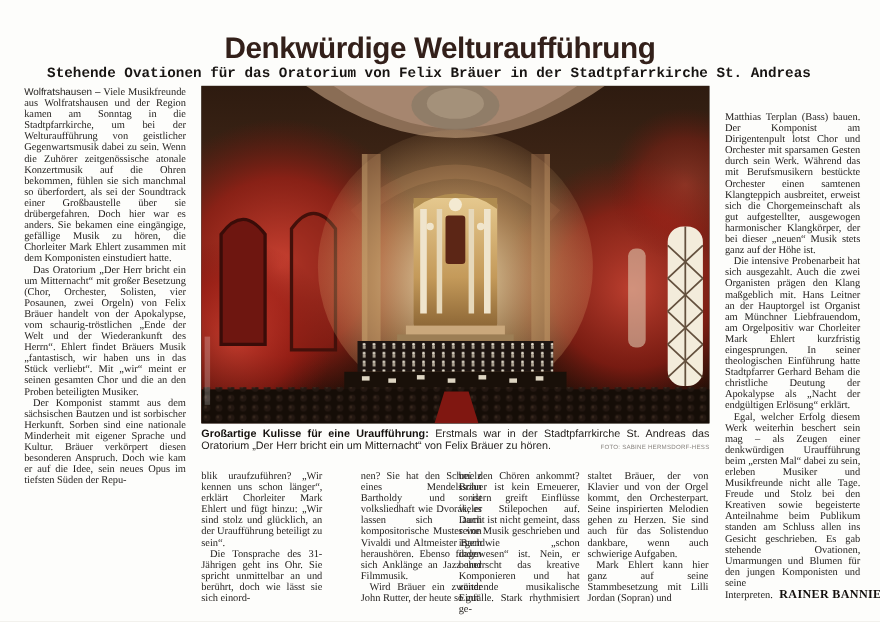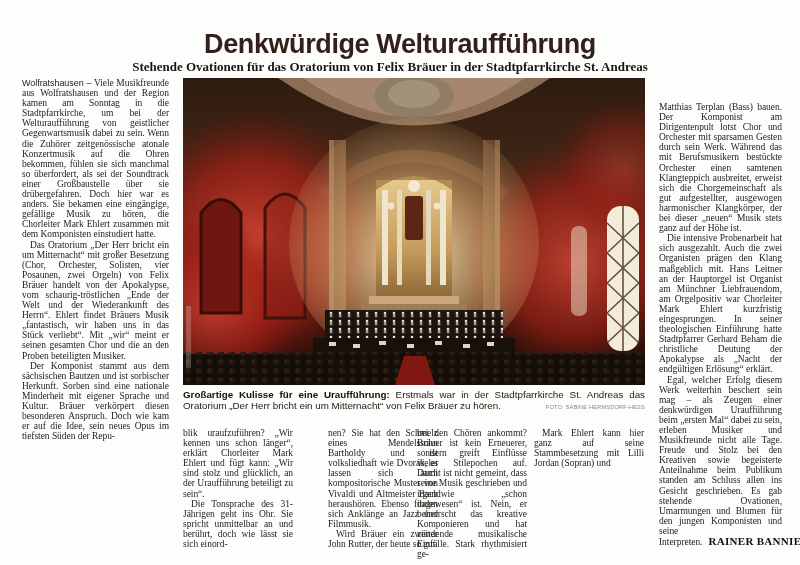--- a/index.html
+++ b/index.html
@@ -7,21 +7,21 @@
     position:relative;width:800px;height:565px;background:#fdfdfb;
     font-family:"Liberation Serif", serif;color:#1c1c1c;overflow:hidden;
   }
   .headline{
     position:absolute;left:0;top:29px;width:800px;text-align:center;
     font-family:"Liberation Sans", sans-serif;font-weight:700;
     font-size:27px;letter-spacing:-0.4px;color:#33201a;
   }
   .subhead{
     position:absolute;left:0;top:59px;width:780px;text-align:center;
-    font-family:Liberation Serif, serif;font-weight:700;
+    font-family:Liberation Mono, monospace;font-weight:700;
     font-size:13px;color:#181513;
   }
   .col{
     position:absolute;top:78px;font-size:9.5px;line-height:10.1px;
     text-align:justify;color:#201d1b;letter-spacing:-0.05px;
   }
   .col p{margin:0;}
   .col p.ind{text-indent:8px;}
   .lead-in{font-family:"Liberation Sans", sans-serif;font-weight:400;font-size:9px;}
   .c1{left:22px;width:147px;height:470px;}
@@ -170,31 +170,32 @@
     </svg>
   </div>
 
   <div class="caption">
     <b>Großartige Kulisse für eine Uraufführung:</b>
     <span>Erstmals war in der Stadtpfarrkirche St. Andreas das Oratorium „Der Herr bricht ein um Mitternacht“ von Felix Bräuer zu hören.</span>
     <div class="credit">FOTO: SABINE HERMSDORF-HESS</div>
   </div>
 
   <div class="col bcol c2">
-    <p>blik uraufzuführen? „Wir kennen uns schon länger“, erklärt Chorleiter Mark Ehlert und fügt kann: „Wir sind stolz und glücklich, an der Uraufführung beteiligt zu sein“.</p>
+    <p>blik uraufzuführen? „Wir kennen uns schon länger“, erklärt Chorleiter Mark Ehlert und fügt hinzu: „Wir sind stolz und glücklich, an der Uraufführung beteiligt zu sein“.</p>
     <p class="ind">Die Tonsprache des 31-Jährigen geht ins Ohr. Sie spricht unmittelbar an und berührt, doch wie lässt sie sich einord-</p>
   </div>
   <div class="col bcol c3">
     <p>nen? Sie hat den Schmelz eines Mendelssohn Bartholdy und ist volksliedhaft wie Dvorák, es lassen sich auch kompositorische Muster von Vivaldi und Altmeister Bach heraushören. Ebenso finden sich Anklänge an Jazz und Filmmusik.</p>
     <p class="ind">Wird Bräuer ein zweiter John Rutter, der heute so gut</p>
   </div>
   <div class="col bcol c4">
     <p>bei den Chören ankommt? Bräuer ist kein Erneuerer, sondern greift Einflüsse vieler Stilepochen auf. Damit ist nicht gemeint, dass seine Musik geschrieben und irgendwie „schon dagewesen“ ist. Nein, er beherrscht das kreative Komponieren und hat zündende musikalische Einfälle. Stark rhythmisiert ge-</p>
   </div>
   <div class="col bcol c5">
+    <p>staltet Bräuer, der von Klavier und von der Orgel kommt, den Orchesterpart. Seine inspirierten Melodien gehen zu Herzen. Sie sind auch für das Solistenduo dankbare, wenn auch schwierige Aufgaben.</p>
     <p class="ind">Mark Ehlert kann hier ganz auf seine Stammbesetzung mit Lilli Jordan (Sopran) und</p>
   </div>
 
   <div class="col c6">
     <p>Matthias Terplan (Bass) bauen. Der Komponist am Dirigentenpult lotst Chor und Orchester mit sparsamen Gesten durch sein Werk. Während das mit Berufsmusikern bestückte Orchester einen samtenen Klangteppich ausbreitet, erweist sich die Chorgemeinschaft als gut aufgestellter, ausgewogen harmonischer Klangkörper, der bei dieser „neuen“ Musik stets ganz auf der Höhe ist.</p>
     <p class="ind">Die intensive Probenarbeit hat sich ausgezahlt. Auch die zwei Organisten prägen den Klang maßgeblich mit. Hans Leitner an der Hauptorgel ist Organist am Münchner Liebfrauendom, am Orgelpositiv war Chorleiter Mark Ehlert kurzfristig eingesprungen. In seiner theologischen Einführung hatte Stadtpfarrer Gerhard Beham die christliche Deutung der Apokalypse als „Nacht der endgültigen Erlösung“ erklärt.</p>
     <p class="ind"><span>Egal, welcher Erfolg diesem Werk weiterhin beschert sein mag – als Zeugen einer denkwürdigen Uraufführung beim „ersten Mal“ dabei zu sein, erleben Musiker und Musikfreunde nicht alle Tage. Freude und Stolz bei den Kreativen sowie begeisterte Anteilnahme beim Publikum standen am Schluss allen ins Gesicht geschrieben. Es gab stehende Ovationen, Umarmungen und Blumen für den jungen Komponisten und seine Interpreten.</span><span class="byline">RAINER BANNIER</span></p>
   </div>
 
 </div>

